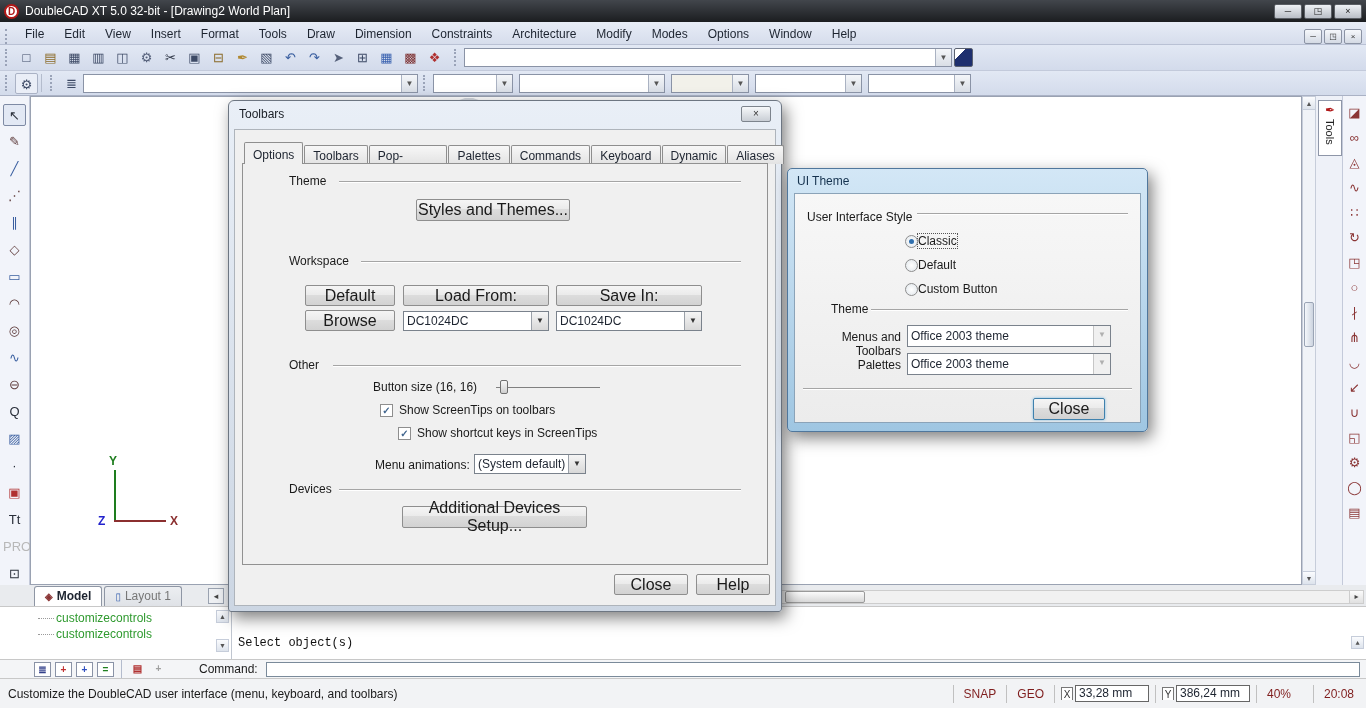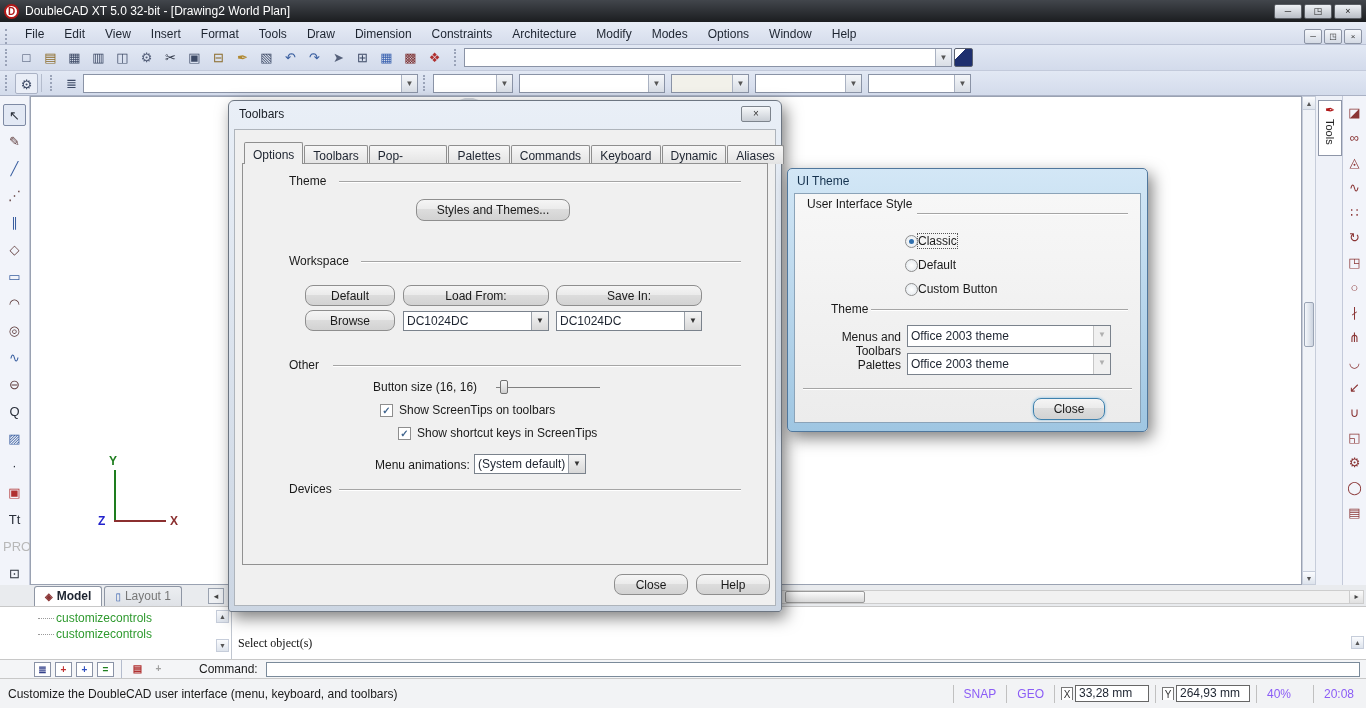--- a/index.html
+++ b/index.html
@@ -78,21 +78,21 @@
     text-align:center; font-size:10px; line-height:14px; color:#333; }
   .dlg-body { position:absolute; left:5px; right:5px; top:28px; bottom:5px; background:#f0f0f0; border:1px solid #aeb4bb; }
   .tabs { position:absolute; left:9px; top:12px; display:flex; align-items:flex-end; }
   .tab { padding:3px 8px; font-size:12px; background:linear-gradient(#f7f7f7,#e3e3e3); border:1px solid #8e8e8e;
     border-bottom:none; border-radius:2px 2px 0 0; margin-right:1px; height:19px; }
   .tab.active { background:#f0f0f0; height:22px; position:relative; z-index:2; padding-top:5px; }
   .panel { position:absolute; left:7px; right:7px; top:33px; bottom:40px; border:1px solid #919191; background:#f0f0f0; }
   .grouplabel { position:absolute; font-size:12px; color:#1a1a1a; background:#f0f0f0; padding:0 2px; }
   .groupline { position:absolute; height:2px; border-top:1px solid #a5a5a5; border-bottom:1px solid #fff; }
   .btn7 { position:absolute; background:linear-gradient(#f5f5f5,#ebebeb 45%,#dddddd 46%,#d2d2d2);
-    border:1px solid #8e8e8e; border-radius:8px; font-size:12px; text-align:center; color:#1a1a1a;
+    border:1px solid #8e8e8e; border-radius:2px; font-size:16px; text-align:center; color:#1a1a1a;
     display:flex; align-items:center; justify-content:center; font-family:"Liberation Sans",sans-serif; }
   .dcombo { position:absolute; display:flex; height:20px; background:#fff; border:1px solid #7a828c; }
   .dcombo .field { flex:1; padding:2px 3px; font-size:12px; white-space:nowrap; overflow:hidden; }
   .dcombo .drop { width:17px; background:linear-gradient(#f5f5f5,#d8d8d8); border-left:1px solid #9aa0a8;
     text-align:center; font-size:8px; line-height:18px; color:#333; }
   .dcombo .drop.disabled { background:#f0f0f0; color:#b0b0b0; border-left:1px solid #c6c6c6; }
   .slider-track { position:absolute; height:1px; background:#808080; }
   .slider-thumb { position:absolute; width:8px; height:14px; background:linear-gradient(#f8f8f8,#cfcfcf);
     border:1px solid #707070; border-radius:2px; }
   .checkrow { position:absolute; display:flex; align-items:center; gap:6px; }
@@ -132,41 +132,41 @@
     line-height:12px; color:#444; background:linear-gradient(#fbfbfb,#e0e0e0); border-left:1px solid #cdcdcd; }
 
   
   .bottompanel { position:absolute; left:0; top:607px; width:1366px; height:52px; background:#fff; display:flex; }
   .treepane { width:232px; border-right:1px solid #c0c6d0; position:relative; padding:3px 0 0 30px; }
   .treeitem { color:#2f9a2f; font-size:12px; line-height:16px; position:relative; padding-left:26px; }
   .treeitem::before { content:""; position:absolute; left:8px; top:8px; width:16px; border-top:1px dotted #9a9a9a; }
   .treescroll { position:absolute; right:2px; top:3px; width:13px; height:44px; }
   .treescroll .arr { height:13px; text-align:center; font-size:7px; line-height:12px; color:#555;
     background:linear-gradient(#fbfcfe,#dde3ec); border:1px solid #c6cdda; margin-bottom:16px; }
-  .consolepane { flex:1; position:relative; font-family:Liberation Serif, serif; font-size:12px;
+  .consolepane { flex:1; position:relative; font-family:Liberation Mono, monospace; font-size:12px;
     padding:1px 20px 0 6px; white-space:pre; line-height:14px; color:#111; }
   .conscroll { position:absolute; right:2px; top:1px; width:13px; height:50px; }
   .conscroll .arr { height:13px; text-align:center; font-size:7px; line-height:12px; color:#555;
     background:linear-gradient(#fbfcfe,#dde3ec); border:1px solid #c6cdda; margin-bottom:22px; }
 
   
   .commandrow { position:absolute; left:0; top:659px; width:1366px; height:19px; background:#f4f5f7;
     border-top:1px solid #c8c8c8; display:flex; align-items:center; padding:0 6px 0 34px; gap:4px; }
   .cmdicon { width:17px; height:15px; border:1px solid #8a93a6; background:#fff; text-align:center;
     font-size:10px; line-height:13px; font-weight:bold; }
   .cmdicon.flat { border:none; background:transparent; }
   .cmdlabel { margin-left:28px; margin-right:4px; color:#1a1a1a; }
   .cmdinput { flex:1; height:15px; background:#fff; border:1px solid #7a8a9a; }
 
   
   .statusbar { position:absolute; left:0; top:678px; width:1366px; height:30px; background:#f2f3f5;
     border-top:1px solid #c8c8c8; display:flex; align-items:center; padding:0 8px; }
   .statusmsg { flex:1; color:#1a1a1a; }
   .ssep { width:1px; height:18px; background:#c0c0c0; margin:0 6px; }
-  .sitem { color:#8b5cf6; padding:0 4px; }
+  .sitem { color:#7f1d1d; padding:0 4px; }
   .coordicon { display:inline-block; width:12px; font-size:10px; color:#333; text-align:center;
     border:1px solid #777; border-bottom:none; height:13px; line-height:13px; margin-right:2px; background:#fff; }
   .coordinput { width:74px; height:17px; background:#fff; border:1px solid #666; padding:1px 3px; font-size:12px;
     display:inline-block; line-height:13px; }
 </style>
 </head>
 <body>
 
 <div id="root">
 
@@ -379,30 +379,31 @@
           <span class="lbl">Show shortcut keys in ScreenTips</span>
         </span>
         <span class="lbl" style="position:absolute; left:132px; top:294px;">Menu animations:</span>
         <span class="dcombo" style="left:231px; top:290px; width:112px;">
           <span class="field">(System default)</span>
           <span class="drop">▼</span>
         </span>
 
         <span class="grouplabel" style="left:44px; top:318px;">Devices</span>
         <span class="groupline" style="left:96px; right:26px; top:325px;"></span>
+        <span class="btn7" style="left:159px; top:342px; width:185px; height:22px;">Additional Devices Setup...</span>
       </div>
       <span class="btn7" style="left:379px; bottom:10px; width:74px; height:21px;">Close</span>
       <span class="btn7" style="left:461px; bottom:10px; width:74px; height:21px;">Help</span>
     </div>
   </div>
 
   <div class="dlg dlg-uitheme">
     <span class="dlg-title">UI Theme</span>
     <div class="ut-body">
-      <span class="grouplabel" style="left:10px; top:3px; background:transparent;">User Interface Style</span>
+      <span class="grouplabel" style="left:10px; top:16px; background:transparent;">User Interface Style</span>
       <span class="groupline" style="left:122px; right:12px; top:19px;"></span>
       <span class="radiorow selected" style="left:110px; top:40px;">
         <span class="radio">
             <span class="dot"></span>
           </span>
         <span class="lbl">Classic</span>
       </span>
       <span class="radiorow" style="left:110px; top:64px;">
         <span class="radio">
             <span class="dot"></span>
@@ -488,20 +489,20 @@
     <span class="statusmsg">Customize the DoubleCAD user interface (menu, keyboard, and toolbars)</span>
     <span class="ssep"></span>
     <span class="sitem">SNAP</span>
     <span class="ssep"></span>
     <span class="sitem">GEO</span>
     <span class="ssep"></span>
     <span class="coordicon">X</span>
     <span class="coordinput">33,28 mm</span>
     <span class="ssep"></span>
     <span class="coordicon">Y</span>
-    <span class="coordinput">264,93 mm</span>
+    <span class="coordinput">386,24 mm</span>
     <span class="ssep"></span>
     <span class="sitem" style="width:44px;">40%</span>
     <span class="ssep"></span>
     <span class="sitem">20:08</span>
   </div>
 
 </div>
 
 </body></html>

